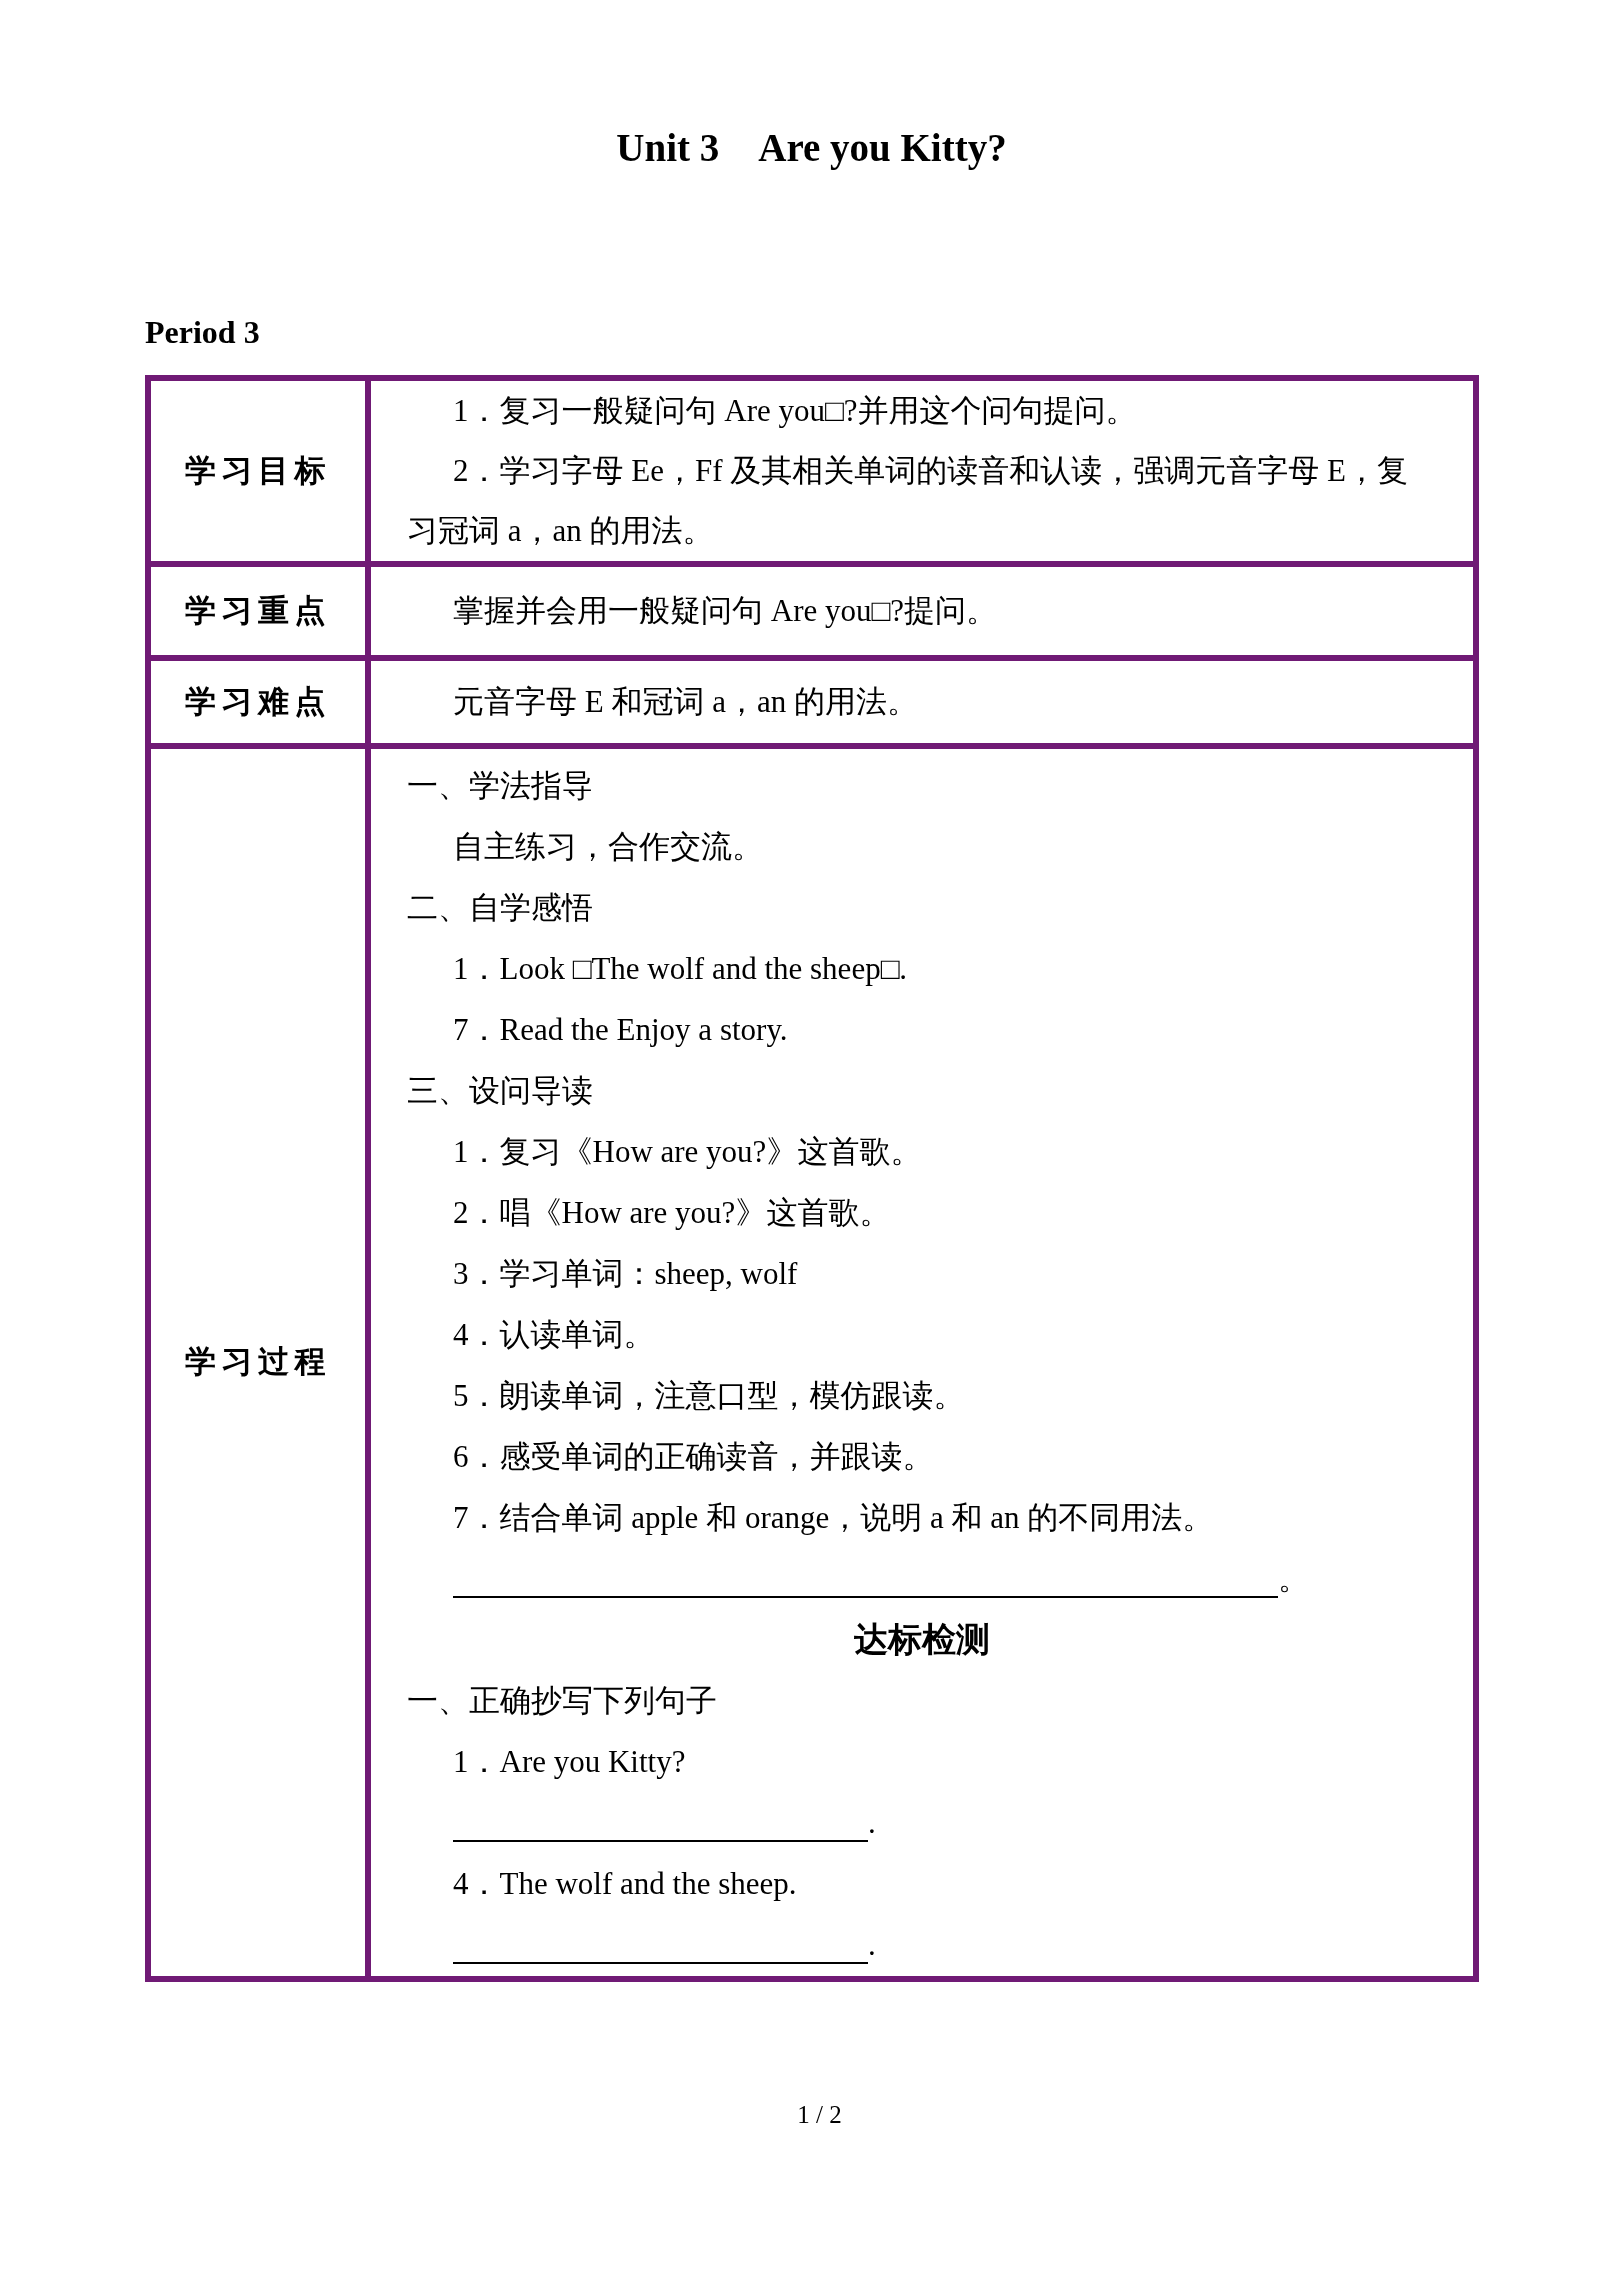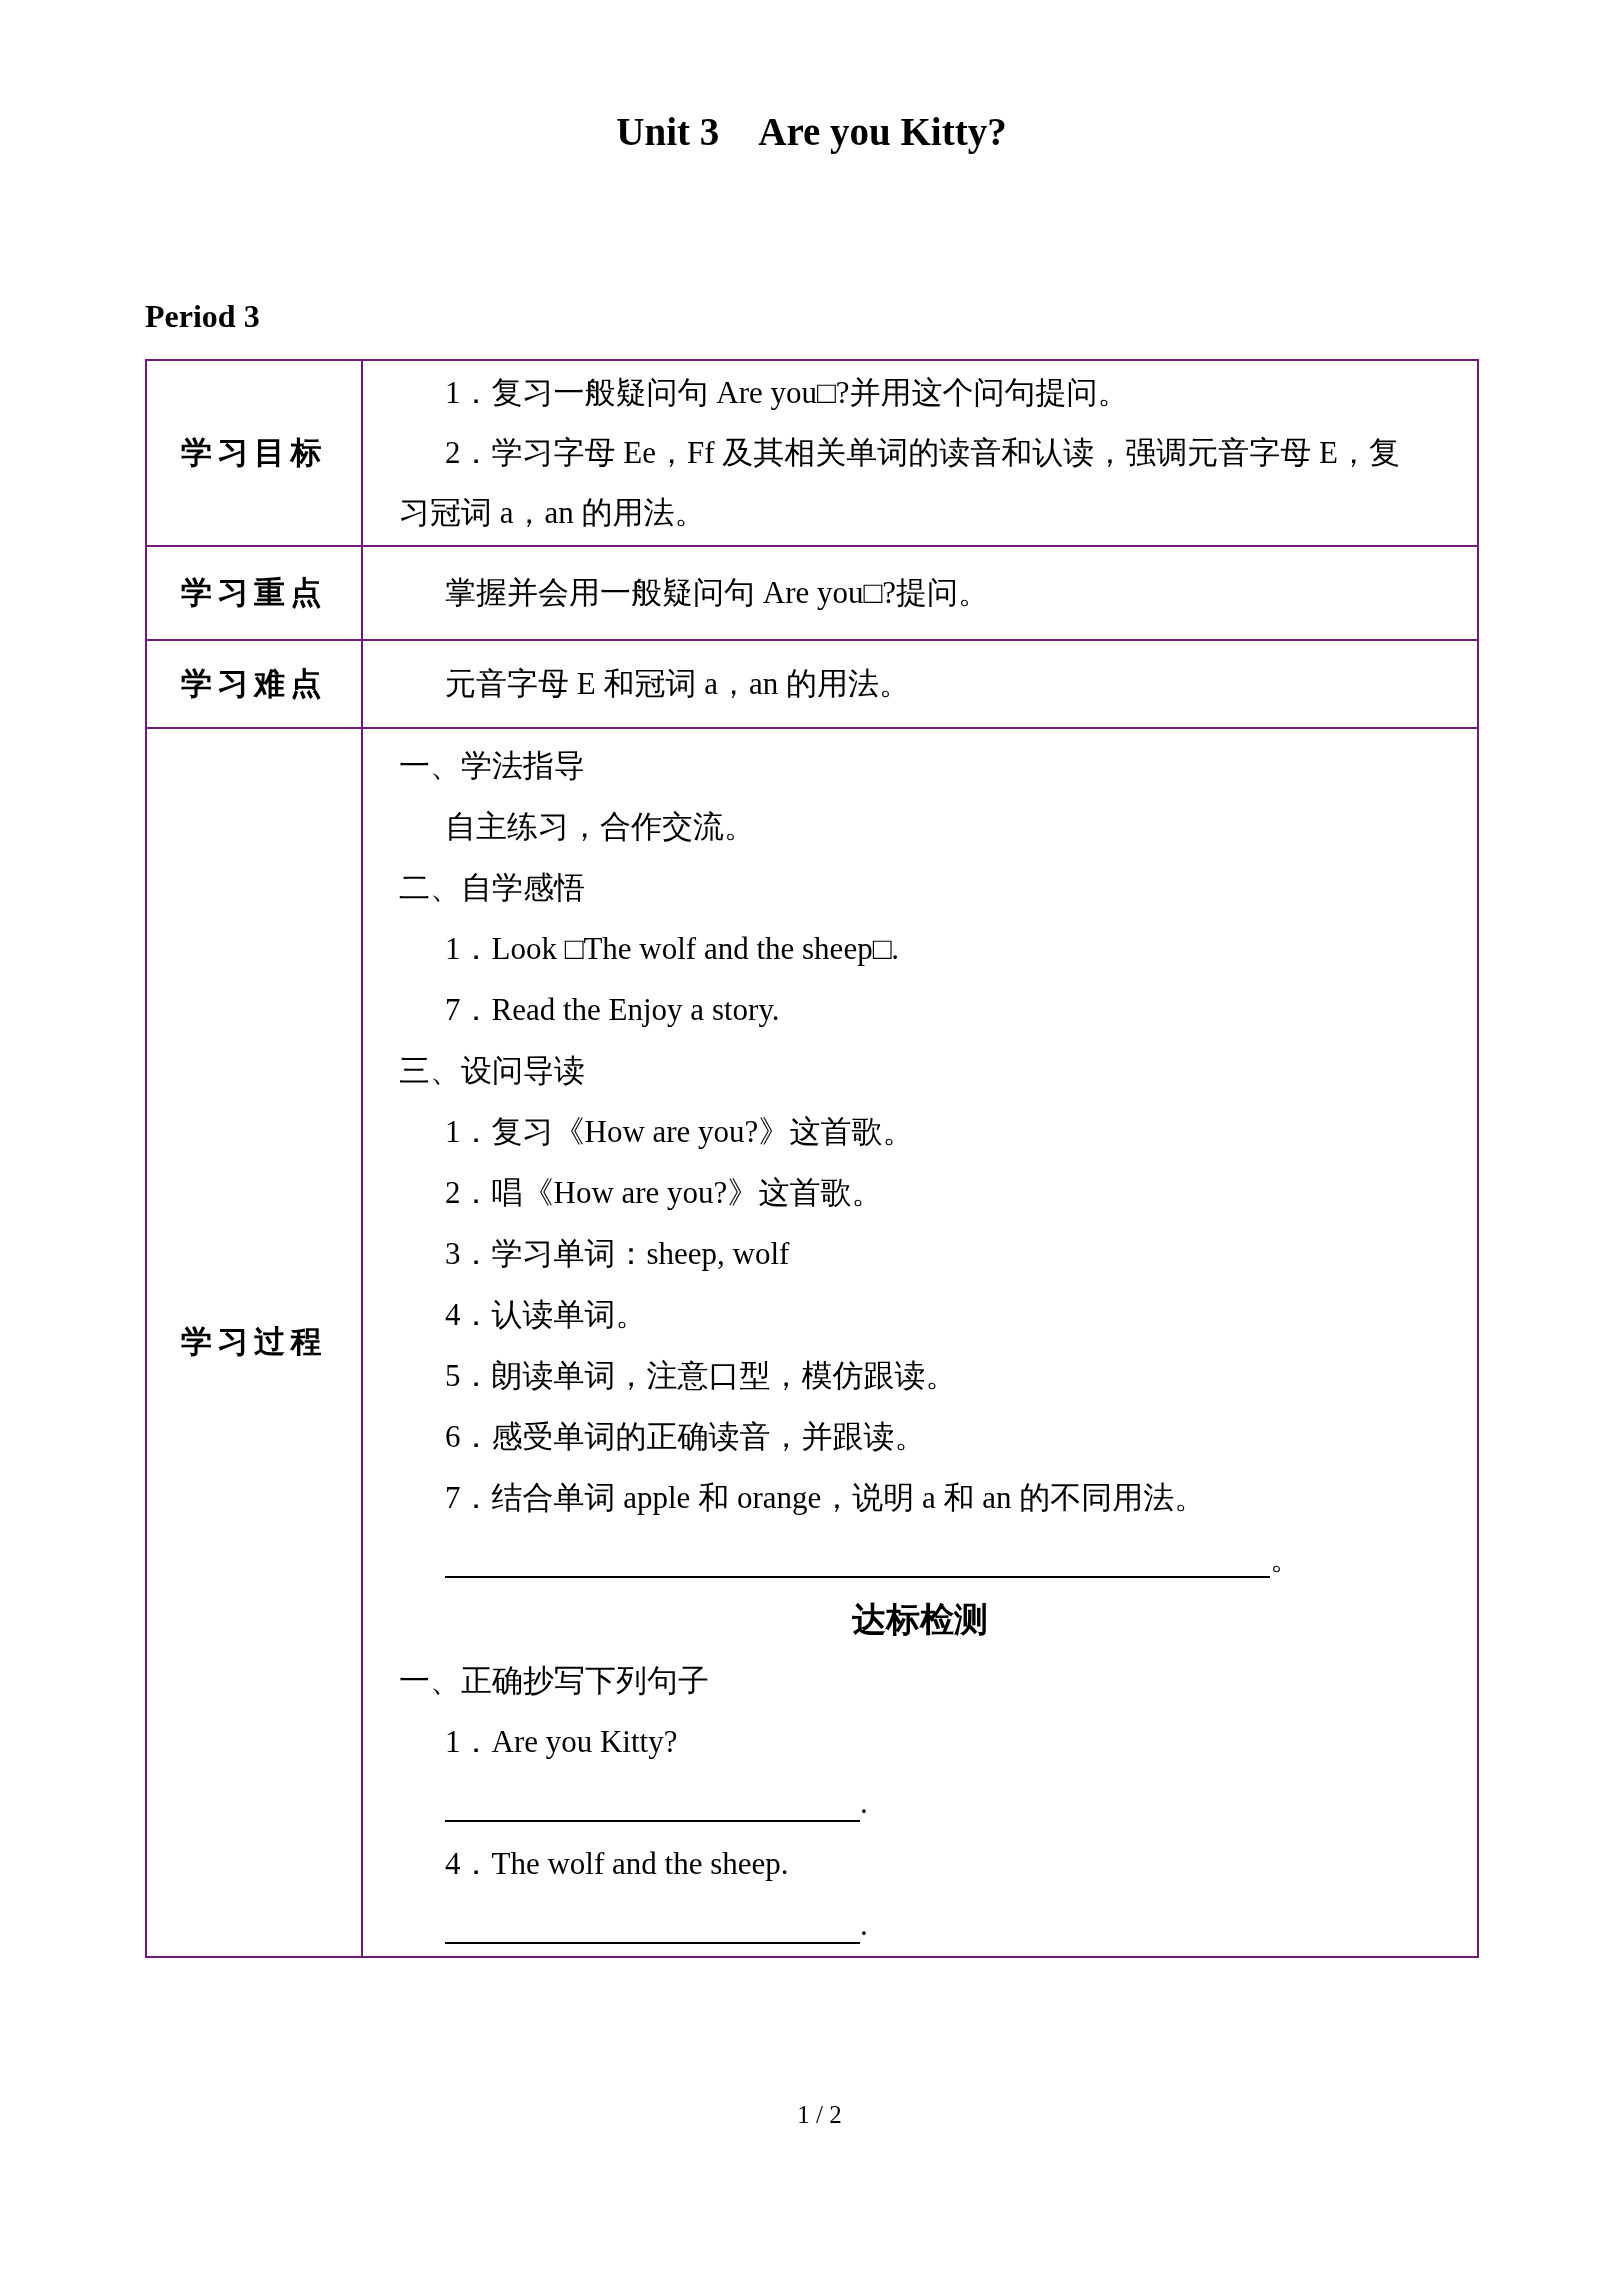--- a/index.html
+++ b/index.html
@@ -6,42 +6,42 @@
   .page {
     position: relative;
     width: 1623px;
     height: 2295px;
     background: #ffffff;
     color: #000000;
     font-family: "Liberation Serif", "DejaVu Serif", serif;
     overflow: hidden;
   }
   .doc-title {
-    margin: 0;
+    margin: 16px;
     padding-top: 107px;
     font-size: 39px;
     line-height: 49px;
     font-weight: bold;
     text-align: center;
     white-space: pre;
   }
   .period-heading {
     margin: 138px 0 0 145px;
     font-size: 32px;
     line-height: 44px;
     font-weight: bold;
   }
   table.lesson-table {
     margin: 21px 0 0 145px;
     border-collapse: collapse;
     table-layout: fixed;
     width: 1334px;
   }
   table.lesson-table td, table.lesson-table th {
-    border: 2px solid #701a75;
+    border: 6px solid #701a75;
     padding: 0;
     font-size: 31px;
   }
   th.row-label {
     width: 214px;
     font-size: 34px;
     font-weight: bold;
     letter-spacing: 5.5px;
     text-align: center;
     vertical-align: middle;

